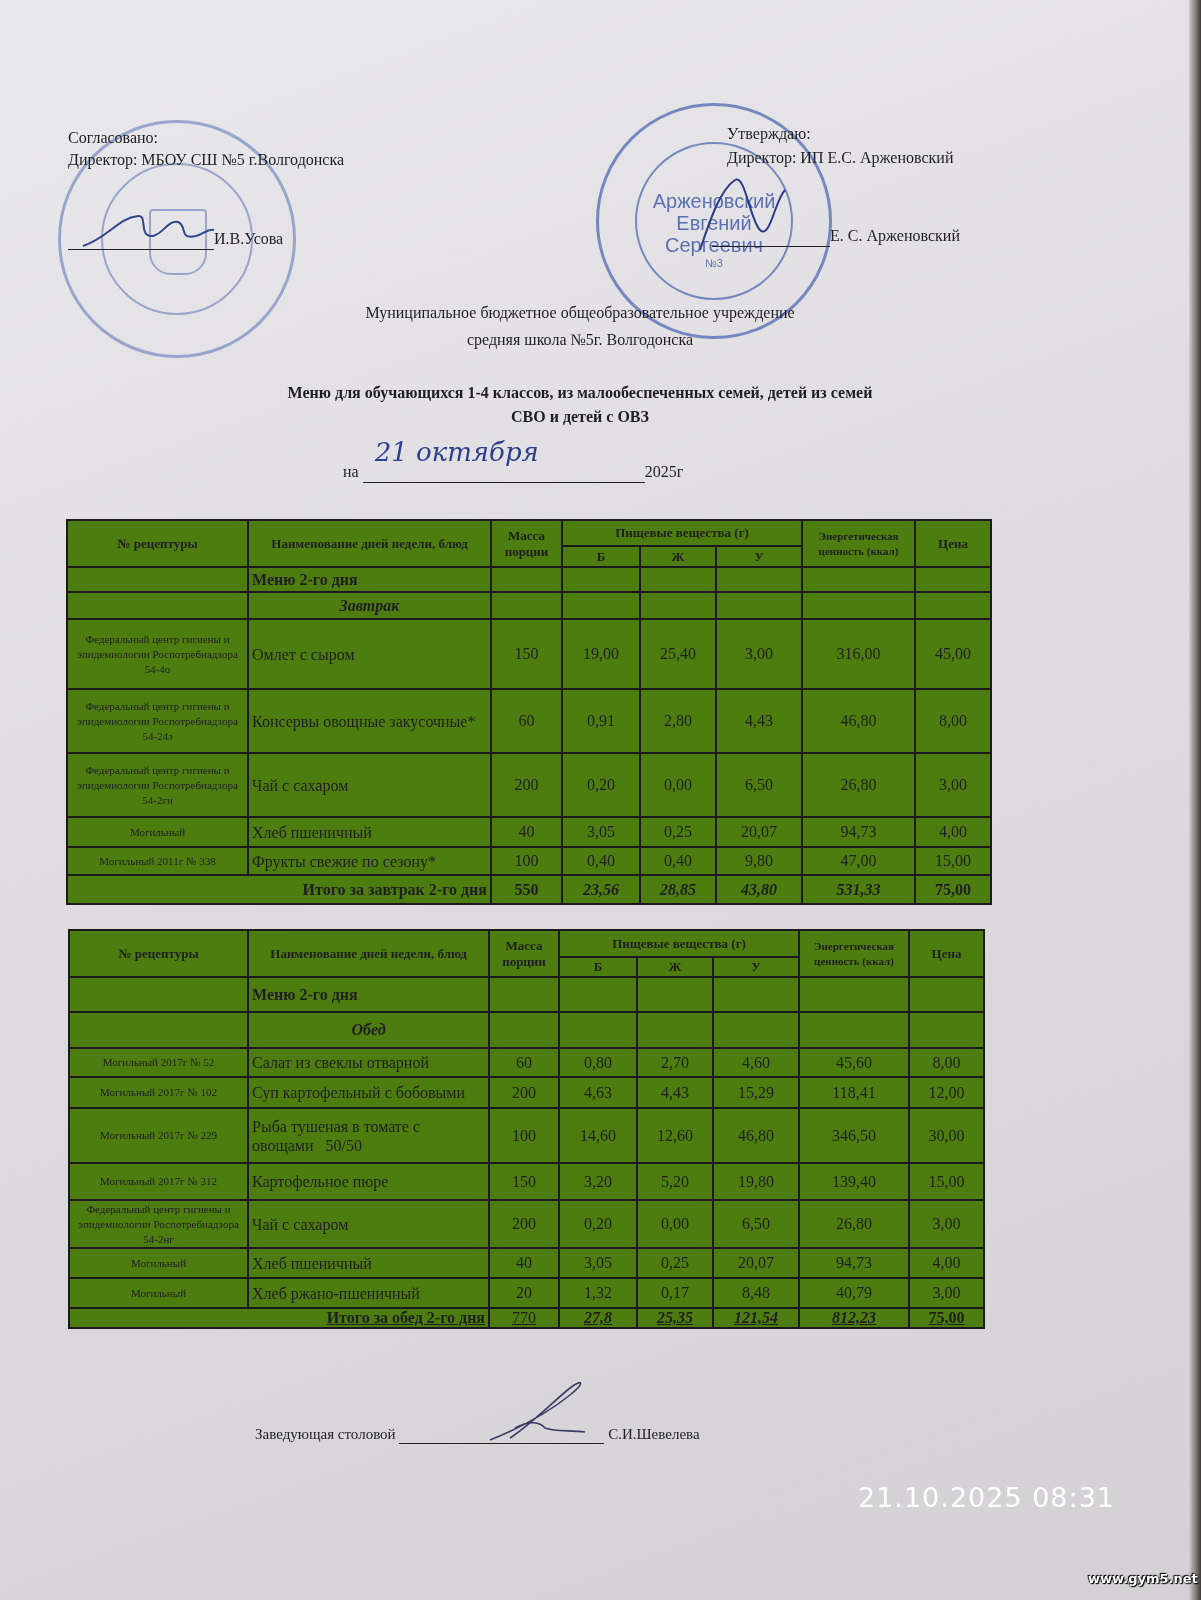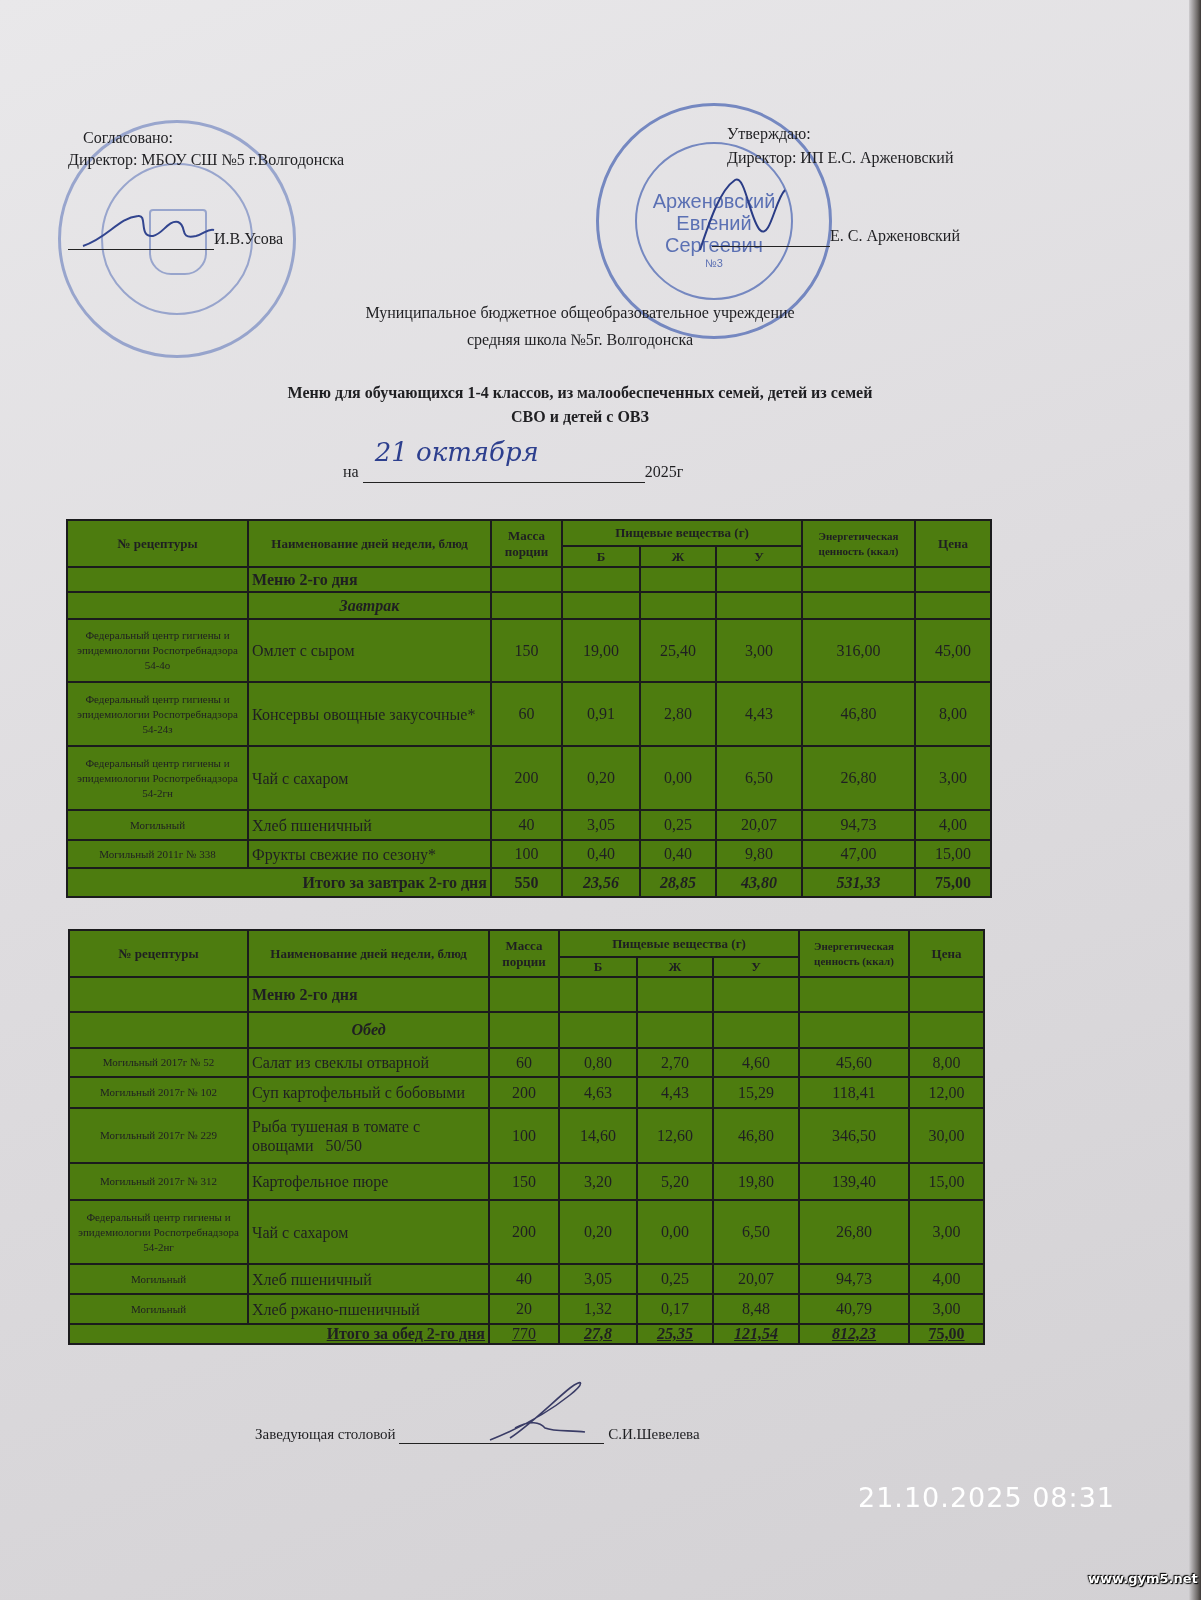--- a/index.html
+++ b/index.html
@@ -49,21 +49,21 @@
 <div class="stamp" style="left:596px;top:103px;width:230px;height:230px;opacity:.8;">
   <div class="inner" style="left:36px;top:36px;width:154px;height:154px;"></div>
   <div class="stamp-text" style="left:40px;top:84px;width:150px;font-size:20px;line-height:22px;">
     <div>Арженовский</div>
     <div>Евгений</div>
     <div>Сергеевич</div>
     <div style="font-size:11px;line-height:14px;">№3</div>
   </div>
 </div>
 
-<div class="abs txt16" style="left:68px;top:128px;margin-left:15px;">Согласовано:</div>
+<div class="abs txt16" style="left:68px;top:128px;">Согласовано:</div>
 <div class="abs txt16" style="left:68px;top:150px;">Директор: МБОУ СШ №5 г.Волгодонска</div>
 <div class="abs txt16" style="left:68px;top:229px;">
   <span class="underline" style="width:146px;">&nbsp;</span><span>И.В.Усова</span>
 </div>
 <svg class="sig" style="left:78px;top:208px;" width="140" height="44">
   <path d="M5 38 C 30 30, 40 10, 60 8 C 70 6, 60 30, 75 28 C 85 26, 90 12, 100 14 C 110 18, 100 32, 118 28 C 126 26, 130 20, 136 22" stroke="#32458f" stroke-width="2" fill="none"></path>
 </svg>
 
 <div class="abs txt16" style="left:727px;top:124px;">Утверждаю:</div>
 <div class="abs txt16" style="left:727px;top:148px;">Директор: ИП Е.С. Арженовский</div>
@@ -125,21 +125,21 @@
   <tr style="height:27px;">
     <td></td>
         <td class="sect-ital">Завтрак</td>
     <td></td>
         <td></td>
         <td></td>
         <td></td>
         <td></td>
         <td></td>
   </tr>
-  <tr style="height:63px;">
+  <tr style="height:70px;">
     <td class="rec">Федеральный центр гигиены и эпидемиологии Роспотребнадзора 54-4о</td>
     <td class="dish">Омлет с сыром</td>
     <td>150</td>
     <td>19,00</td>
     <td>25,40</td>
     <td>3,00</td>
     <td>316,00</td>
     <td>45,00</td>
   </tr>
   <tr style="height:64px;">
@@ -272,21 +272,21 @@
   <tr style="height:37px;">
     <td class="rec">Могильный 2017г № 312</td>
     <td class="dish">Картофельное пюре</td>
     <td>150</td>
     <td>3,20</td>
     <td>5,20</td>
     <td>19,80</td>
     <td>139,40</td>
     <td>15,00</td>
   </tr>
-  <tr style="height:64px;">
+  <tr style="height:48px;">
     <td class="rec">Федеральный центр гигиены и эпидемиологии Роспотребнадзора 54-2нг</td>
     <td class="dish">Чай с сахаром</td>
     <td>200</td>
     <td>0,20</td>
     <td>0,00</td>
     <td>6,50</td>
     <td>26,80</td>
     <td>3,00</td>
   </tr>
   <tr style="height:30px;">

